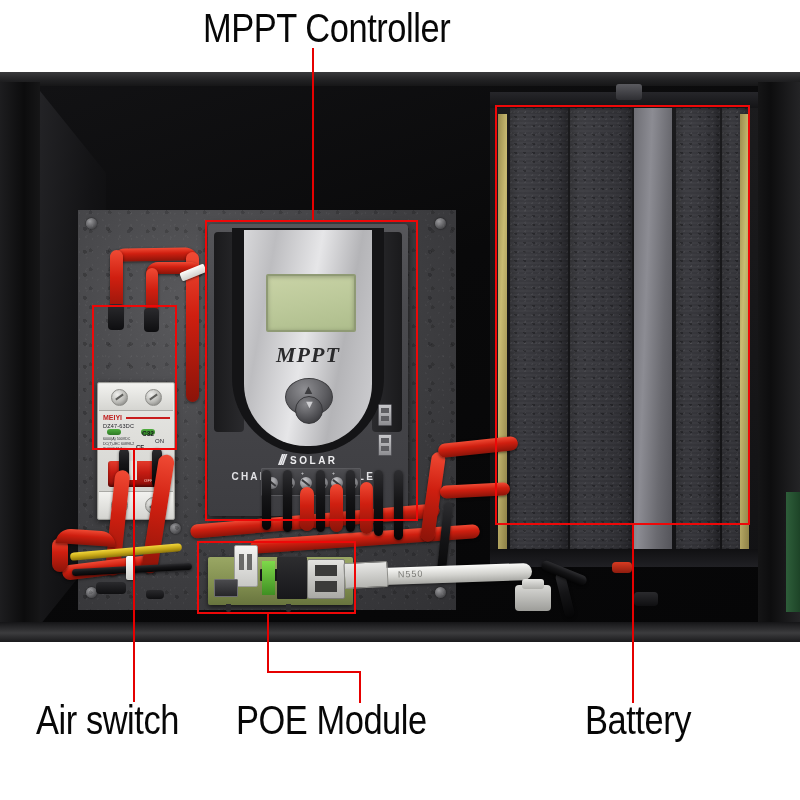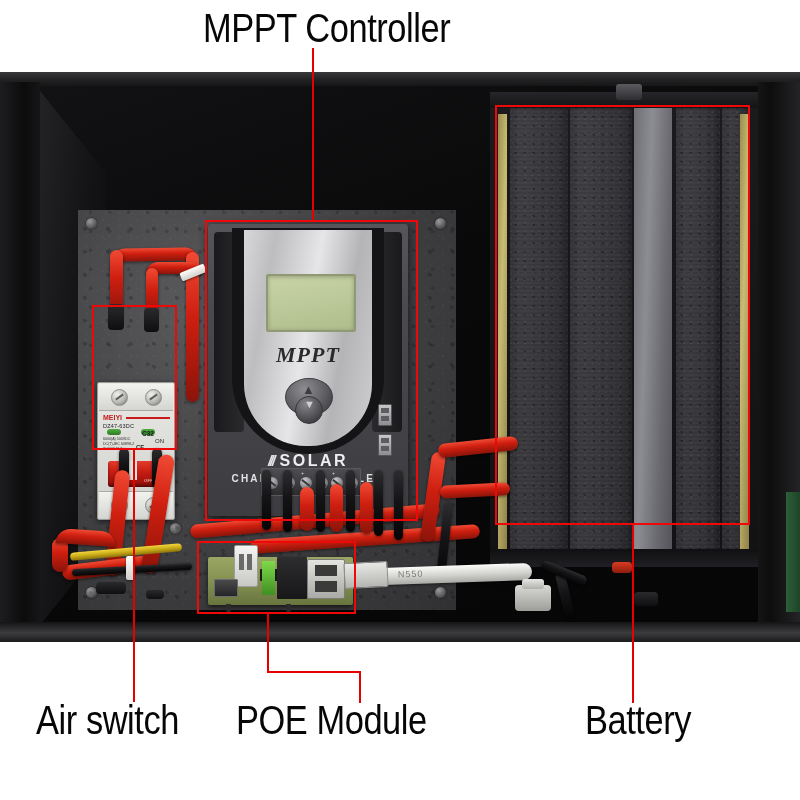--- a/index.html
+++ b/index.html
@@ -98,21 +98,21 @@
     background:radial-gradient(circle at 40% 30%,#8e8e92,#5b5b5f 60%,#333336 100%);
     border:1px solid #3b3b3e;}
   .knob-inner{position:absolute;left:51px;top:166px;width:26px;height:26px;border-radius:50%;
     background:radial-gradient(circle at 38% 28%,#86868a,#4d4d51 62%,#2b2b2e 100%);
     border:1px solid #37373a;}
   .knob-up{position:absolute;left:58px;top:152px;font-size:13px;color:#3d3d40;}
   .knob-dn{position:absolute;left:60px;top:168px;font-size:11px;color:#cfcfd2;}
   .mppt-brandwrap{position:absolute;left:0;top:228px;width:200px;text-align:center;}
   .brand-row{display:flex;align-items:center;justify-content:center;gap:6px;}
   .slash{color:#e9e9ec;font-weight:700;font-size:14px;letter-spacing:-2px;font-style:italic;}
-  .brand-solar{color:#eeeef0;font-size:16px;font-weight:700;letter-spacing:2.5px;}
+  .brand-solar{color:#eeeef0;font-size:10px;font-weight:700;letter-spacing:2.5px;}
   .brand-cc{color:#e2e2e5;font-size:10px;font-weight:700;letter-spacing:2.2px;margin-top:3px;}
   .usb{position:absolute;width:12px;height:20px;border-radius:1px;
     background:linear-gradient(180deg,#c7c7ca,#8e8e92);border:1px solid #55555a;}
   .usb:before{content:"";position:absolute;left:2px;top:3px;width:8px;height:5px;background:#5d5d61;}
   .usb:after{content:"";position:absolute;left:2px;top:11px;width:8px;height:5px;background:#5d5d61;}
   .termbar{position:absolute;left:53px;top:244px;width:98px;height:26px;
     background:linear-gradient(180deg,#4e4e52,#2d2d30);border:1px solid #5a5a5e;border-radius:1px;}
   .term{position:absolute;top:8px;width:12px;height:12px;border-radius:50%;
     background:radial-gradient(circle at 36% 30%,#cfcfd2,#8a8a8e 58%,#48484c 100%);}
   .term:after{content:"";position:absolute;left:1px;top:5px;width:10px;height:1.5px;background:#3a3a3d;transform:rotate(38deg);}

